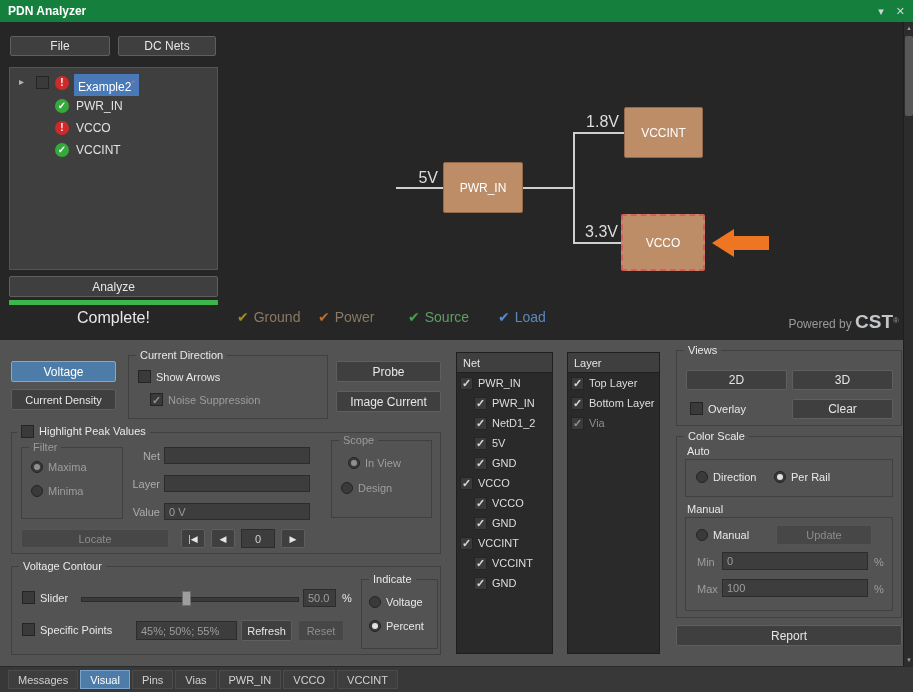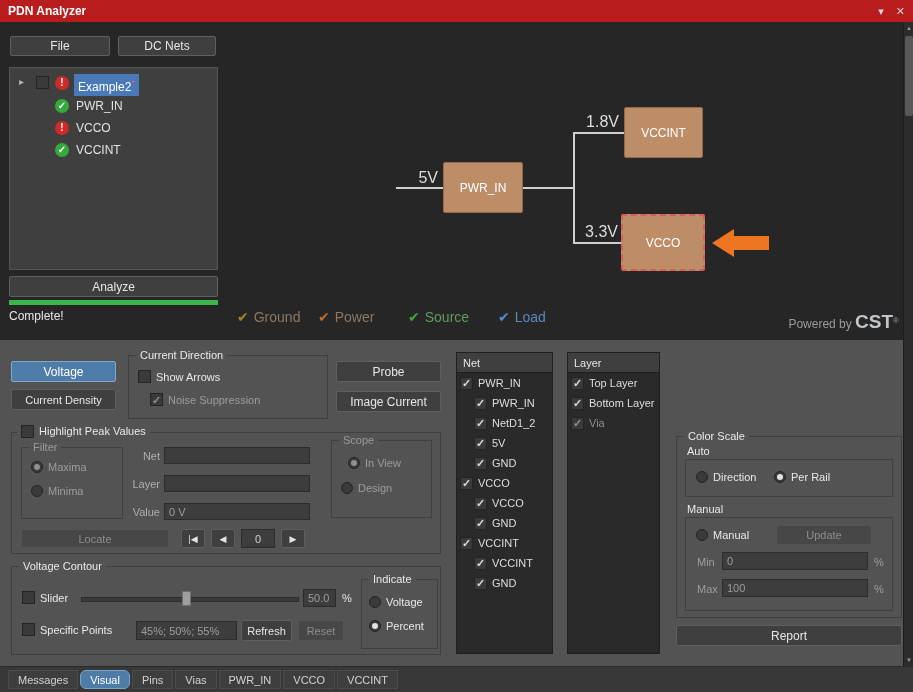--- a/index.html
+++ b/index.html
@@ -1,18 +1,18 @@
 <!DOCTYPE html>
 <html><head>
 <meta charset="utf-8">
 <style>
   * { margin:0; padding:0; box-sizing:border-box; }
   html,body { width:913px; height:692px; }
   body { font-family:"Liberation Sans",sans-serif; background:#262626; position:relative; overflow:hidden; }
-  .titlebar { position:absolute; left:0; top:0; width:913px; height:22px; background:#b91c1c; display:flex; align-items:center; padding:0 8px; }
+  .titlebar { position:absolute; left:0; top:0; width:913px; height:22px; background:#15803d; display:flex; align-items:center; padding:0 8px; }
   .titlebar .title { color:#fff; font-size:12px; font-weight:bold; flex:1; }
   .tb-icon { color:#cfd6dc; font-size:11px; margin-left:12px; }
   .btn { position:absolute; background:#3f3f3f; border:1px solid #5f5f5f; border-radius:2px; color:#e6e6e6; font-size:12px; display:flex; align-items:center; justify-content:center; white-space:nowrap; }
   .btn.sm { font-size:11px; }
   .btn.primary { background:#4d7ca8; border-color:#7fa9cf; color:#fff; }
   .btn.disabled { color:#8d8d8d; background:#474747; border-color:#555; }
   .tree { position:absolute; left:9px; top:67px; width:209px; height:203px; background:#3f3f3f; border:1px solid #545454; }
   .trow { position:absolute; left:0; width:100%; height:20px; }
   .expander { position:absolute; left:9px; top:3px; color:#b4b4b4; font-size:10px; }
   .cb { width:13px; height:13px; background:#3a3a3a; border:1px solid #242424; display:inline-flex; align-items:center; justify-content:center; flex:none; }
@@ -42,21 +42,21 @@
   .wlabel { position:absolute; color:#dcdcdc; font-size:16px; text-align:right; }
   .bottom { position:absolute; left:0; top:340px; width:903px; height:326px; background:#535353; }
   .dpanel { position:absolute; background:#2a2a2a; border:1px solid #1f1f1f; }
   .dheader { height:20px; background:#3f3f3f; color:#e4e4e4; font-size:11px; display:flex; align-items:center; padding-left:6px; border-bottom:1px solid #1f1f1f; }
   .prow { height:20px; display:flex; align-items:center; gap:5px; color:#dedede; font-size:11px; }
   .prow.lvl0 { padding-left:3px; }
   .prow.lvl1 { padding-left:17px; }
   .prow.disabled { color:#8d8d8d; }
   .tabstrip { position:absolute; left:0; top:666px; width:913px; height:26px; background:#383838; border-top:1px solid #2a2a2a; display:flex; align-items:center; padding-left:8px; gap:2px; }
   .tab { height:19px; display:flex; align-items:center; padding:0 9px; font-size:11px; color:#d2d2d2; background:#3e3e3e; border:1px solid #4b4b4b; }
-  .tab.selected { background:#4d7ca8; border-color:#79a4ca; color:#fff;border-radius:6px; }
+  .tab.selected { background:#4d7ca8; border-color:#79a4ca; color:#fff; }
   .scrollbar { position:absolute; left:903px; top:22px; width:10px; height:644px; background:#2c2c2c; border-left:1px solid #1e1e1e; }
   .sb-arrow { position:absolute; left:0; width:10px; height:12px; color:#9a9a9a; font-size:6px; display:flex; align-items:center; justify-content:center; }
   .sb-thumb { position:absolute; left:1px; width:8px; background:#585858; border-radius:2px; }
   .cbrow { position:absolute; display:flex; align-items:center; gap:5px; }
   .cbrow .txt { font-size:11px; color:#e8e8e8; white-space:nowrap; }
   .cbrow .txt.dim { color:#9d9d9d; }
   .slider-track { position:absolute; background:#3a3a3a; border:1px solid #2c2c2c; }
   .slider-handle { position:absolute; background:#9e9e9e; border:1px solid #6f6f6f; }
   .brand { position:absolute; color:#9a9a9a; font-size:12px; }
   .brand b { color:#c2c6ca; font-size:19px; }
@@ -100,21 +100,21 @@
   <div class="trow" style="top:72px;">
     <span class="status ok" style="left:45px;top:3px;">
         <i>✓</i>
       </span>
     <span class="tlabel" style="left:66px;">VCCINT</span>
   </div>
 </div>
 
 <div class="btn" style="left:9px;top:276px;width:209px;height:21px;">Analyze</div>
 <div class="wire" style="left:9px;top:300px;width:209px;height:5px;background:#3cb54a;"></div>
-<div class="lbl" style="left:9px;top:309px;width:209px;text-align:left;font-size:12px;">Complete!</div>
+<div class="lbl" style="left:9px;top:309px;width:209px;text-align:center;font-size:16px;">Complete!</div>
 
 <div class="legend-item" style="left:237px;top:309px;">
   <span style="color:#a0882c;">✔</span>
   <span style="color:#8a7964;">Ground</span>
 </div>
 <div class="legend-item" style="left:318px;top:309px;">
   <span style="color:#bf6a2a;">✔</span>
   <span style="color:#8a7964;">Power</span>
 </div>
 <div class="legend-item" style="left:408px;top:309px;">
@@ -342,20 +342,30 @@
         <span>Bottom Layer</span>
       </div>
     <div class="prow lvl0 disabled">
         <span class="cb dim">
           <i class="tick">✓</i>
         </span>
         <span>Via</span>
       </div>
   </div>
 
+  <div class="group" style="left:676px;top:10px;width:226px;height:76px;">
+    <span class="glabel">Views</span>
+    <div class="btn" style="left:9px;top:19px;width:101px;height:20px;">2D</div>
+    <div class="btn" style="left:115px;top:19px;width:101px;height:20px;">3D</div>
+    <div class="cbrow" style="left:13px;top:51px;">
+      <span class="cb"></span>
+      <span class="txt">Overlay</span>
+    </div>
+    <div class="btn" style="left:115px;top:48px;width:101px;height:20px;">Clear</div>
+  </div>
 
   <div class="group" style="left:676px;top:96px;width:226px;height:182px;">
     <span class="glabel">Color Scale</span>
     <span class="lbl" style="left:10px;top:8px;">Auto</span>
     <div class="group" style="left:8px;top:22px;width:208px;height:38px;">
       <div class="cbrow" style="left:10px;top:11px;">
         <span class="radio"></span>
         <span class="txt">Direction</span>
       </div>
       <div class="cbrow" style="left:88px;top:11px;">

